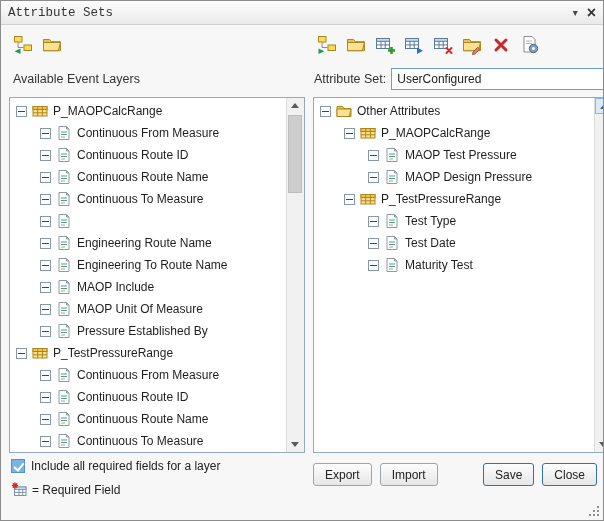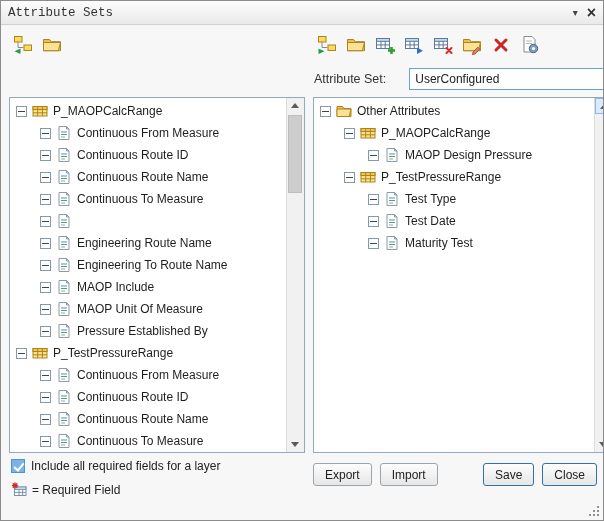--- a/index.html
+++ b/index.html
@@ -11,21 +11,21 @@
   .tb-btn{cursor:default;color:#444;line-height:1;}
   .tb-btn.caret{font-size:10px;}
   .tb-btn.close{font-size:16px;font-weight:bold;color:#333;}
   .toolbar{position:absolute;top:34px;left:0;right:0;height:22px;}
   .tb-group{position:absolute;top:0;display:flex;gap:9px;}
   #toolbar-left{left:12px;}
   #toolbar-right{left:316px;}
   .tb-icon{width:20px;height:20px;display:inline-flex;}
   .available-label{position:absolute;left:12px;top:71px;font-size:12.5px;color:#333;}
   .attrset-group{position:absolute;left:313px;top:67px;display:flex;align-items:center;}
-  .attrset-label{font-size:12.5px;color:#333;margin-right:23px;white-space:nowrap;}
+  .attrset-label{font-size:12.5px;color:#333;margin-right:5px;white-space:nowrap;}
   .combo{width:244px;height:22px;background:#fff;border:1px solid #66a1d8;display:flex;align-items:center;box-sizing:border-box;}
   .combo-text{font-size:12px;color:#222;padding-left:5px;}
   .combo-arrow{margin-left:auto;width:18px;height:100%;background:#dceafa;border-left:1px solid #66a1d8;display:flex;align-items:center;justify-content:center;font-size:8px;color:#222;}
   .panel{position:absolute;top:96px;height:356px;background:#fff;border:1px solid #94a9be;box-sizing:border-box;overflow:hidden;}
   .left-panel{left:8px;width:296px;}
   .right-panel{left:312px;width:300px;}
   .tree{position:absolute;top:2px;left:0;right:18px;bottom:0;overflow:hidden;}
   .tree-row{display:flex;align-items:center;height:22px;white-space:nowrap;}
   .expand-box{width:11px;height:11px;border:1px solid #8498ac;background:#fff;position:relative;flex:0 0 auto;margin-right:5px;box-sizing:border-box;}
   .expand-box::after{content:"";position:absolute;left:1px;right:1px;top:4px;height:1px;background:#444;}
@@ -146,20 +146,21 @@
             <path d="M4 1.5h8l3 3V17H4z" fill="#fff" stroke="#8a8a8a"></path>
             <line x1="6" y1="6" x2="12" y2="6" stroke="#b0b8c0"></line>
             <line x1="6" y1="8.5" x2="12" y2="8.5" stroke="#b0b8c0"></line>
             <circle cx="13.5" cy="13.5" r="4.2" fill="#7d9ec0" stroke="#46688a"></circle>
             <circle cx="13.5" cy="13.5" r="1.6" fill="#fff"></circle>
           </svg>
         </span>
       </div>
   </div>
 
+  <div class="available-label">Available Event Layers</div>
 
   <div class="attrset-group">
     <span class="attrset-label">Attribute Set:</span>
     <span class="combo">
       <span class="combo-text">UserConfigured</span>
       <span class="combo-arrow">▼</span>
     </span>
   </div>
 
   <div class="panel left-panel">
@@ -360,20 +361,31 @@
         <div class="tree-row" style="padding-left: 30px;">
           <span class="expand-box"></span>
           <span class="tree-icon"><svg width="16" height="16" viewBox="0 0 16 16">
               <rect x="1" y="3.5" width="14" height="9.5" fill="#ffdf8a" stroke="#a8871f"></rect>
               <rect x="1" y="3.5" width="14" height="3" fill="#f6c44a" stroke="#a8871f"></rect>
               <line x1="5.7" y1="3.5" x2="5.7" y2="13" stroke="#a8871f"></line>
               <line x1="10.4" y1="3.5" x2="10.4" y2="13" stroke="#a8871f"></line>
               <line x1="1" y1="9.8" x2="15" y2="9.8" stroke="#a8871f"></line>
             </svg></span>
           <span class="tree-label">P_MAOPCalcRange</span>
+        </div>
+        <div class="tree-row" style="padding-left: 54px;">
+          <span class="expand-box"></span>
+          <span class="tree-icon"><svg width="16" height="16" viewBox="0 0 16 16">
+              <path d="M3 1.5h7.5L13 4v10.5H3z" fill="#fff" stroke="#8a9aa8"></path>
+              <path d="M10.5 1.5 13 4h-2.5z" fill="#d5e4f0" stroke="#8a9aa8"></path>
+              <line x1="5" y1="7" x2="11" y2="7" stroke="#4a90c8"></line>
+              <line x1="5" y1="9.5" x2="11" y2="9.5" stroke="#5aa05a"></line>
+              <line x1="5" y1="12" x2="9" y2="12" stroke="#9aa4ae"></line>
+            </svg></span>
+          <span class="tree-label">MAOP Test Pressure</span>
         </div>
         <div class="tree-row" style="padding-left: 54px;">
           <span class="expand-box"></span>
           <span class="tree-icon"><svg width="16" height="16" viewBox="0 0 16 16">
               <path d="M3 1.5h7.5L13 4v10.5H3z" fill="#fff" stroke="#8a9aa8"></path>
               <path d="M10.5 1.5 13 4h-2.5z" fill="#d5e4f0" stroke="#8a9aa8"></path>
               <line x1="5" y1="7" x2="11" y2="7" stroke="#4a90c8"></line>
               <line x1="5" y1="9.5" x2="11" y2="9.5" stroke="#5aa05a"></line>
               <line x1="5" y1="12" x2="9" y2="12" stroke="#9aa4ae"></line>
             </svg></span>

